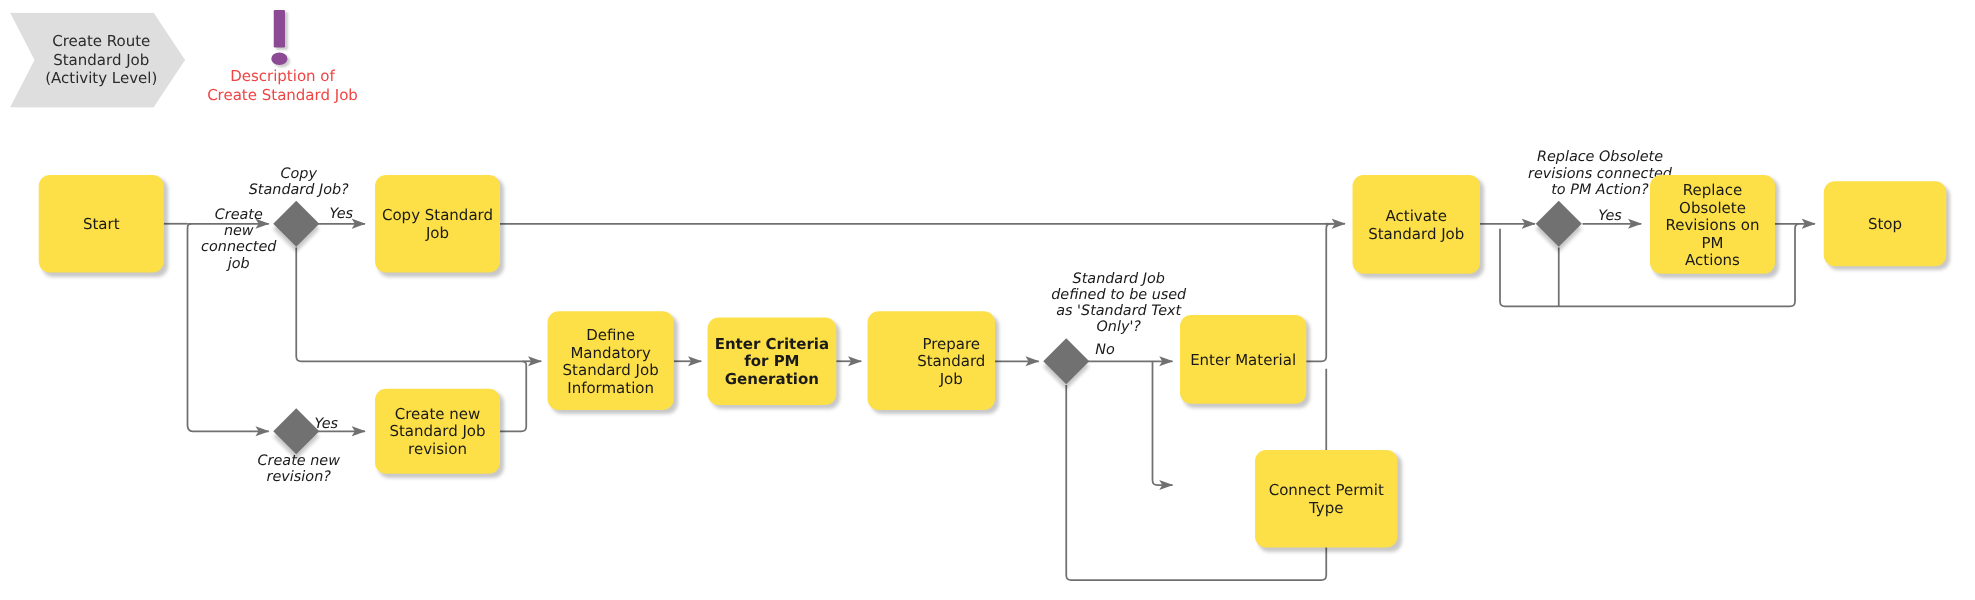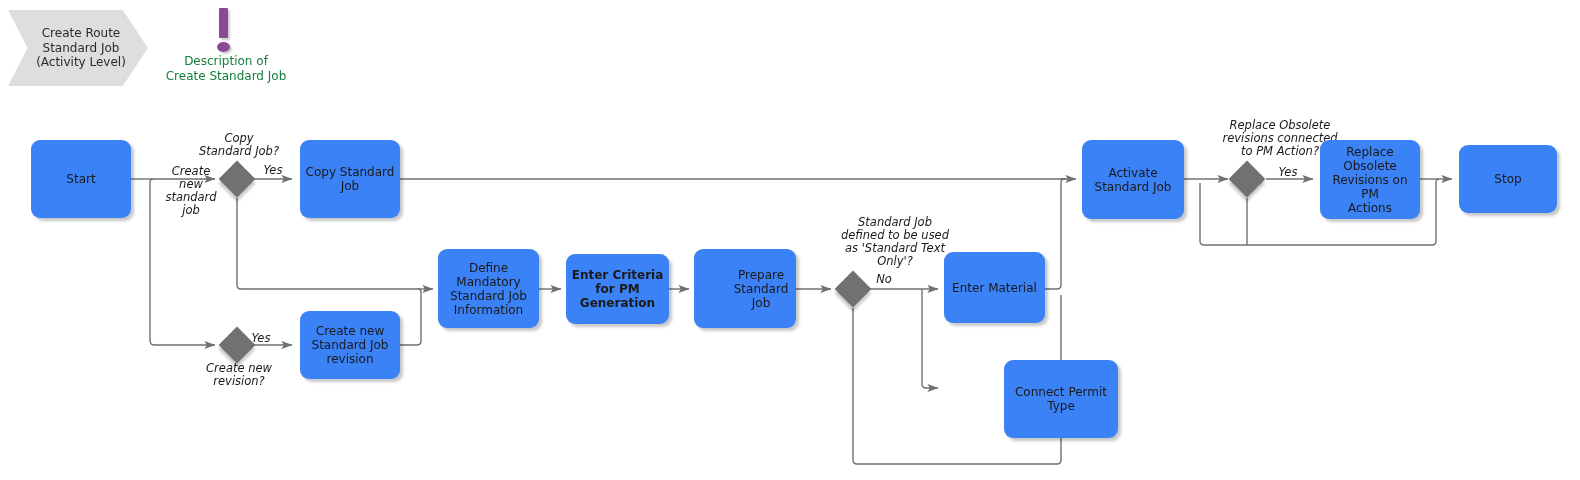--- a/index.html
+++ b/index.html
@@ -36,21 +36,21 @@
     justify-content: center;
     text-align: center;
     font-family: "DejaVu Sans", sans-serif;
     font-size: 12px;
     line-height: 14px;
     color: #1a1a1a;
     border-radius: 9px;
     box-shadow: 3px 3px 3px rgba(0,0,0,0.22);
   }
   .node.task {
-    background: #3b82f6;
+    background: #fde047;
   }
   .node-label {
     padding: 0 4px;
     white-space: pre-line;
   }
   .diamond {
     position: absolute;
     width: 26px;
     height: 26px;
     background: #717171;
@@ -65,21 +65,21 @@
     color: #1a1a1a;
     text-align: center;
     white-space: pre-line;
     font-style: italic;
   }
   .pool-label {
     position: absolute;
     font-family: "DejaVu Sans", sans-serif;
     font-size: 12px;
     line-height: 14.5px;
-    color: #15803d;
+    color: #ef4444;
     text-align: center;
     white-space: pre-line;
   }
   .chevron {
     position: absolute;
     background: #dedede;
     box-shadow: 3px 3px 3px rgba(0,0,0,0.18);
     clip-path: polygon(0% 0%, 82% 0%, 100% 50%, 82% 100%, 0% 100%, 14% 50%);
   }
   .chevron-text {
@@ -179,21 +179,21 @@
   </div>
   <div class="pool-label" style="left:148px; top:54px; width:156px;">Description of
 Create Standard Job</div>
 
   <div class="node task" style="left:31px; top:140px; width:100px; height:78px;">
     <span class="node-label">Start</span>
   </div>
 
   <div class="edge-label" style="left:160px; top:165px; width:62px;">Create
 new
-standard
+connected
 job</div>
 
   <div class="diamond" style="left:224px; top:166px;"></div>
   <div class="edge-label" style="left:177px; top:132px; width:124px;">Copy
 Standard Job?</div>
   <div class="edge-label" style="left:259px; top:164px; width:28px;">Yes</div>
 
   <div class="node task" style="left:300px; top:140px; width:100px; height:78px;">
     <span class="node-label">Copy Standard
 Job</span>

